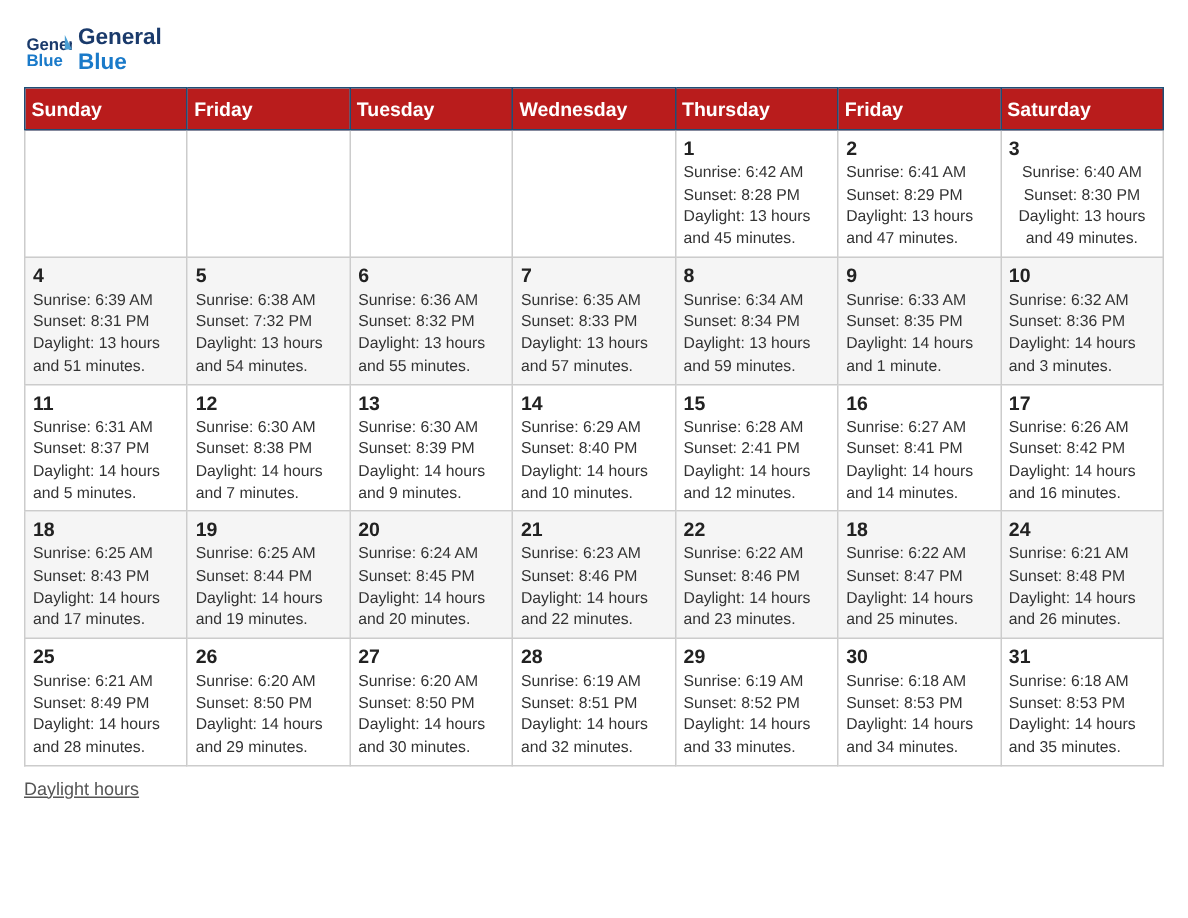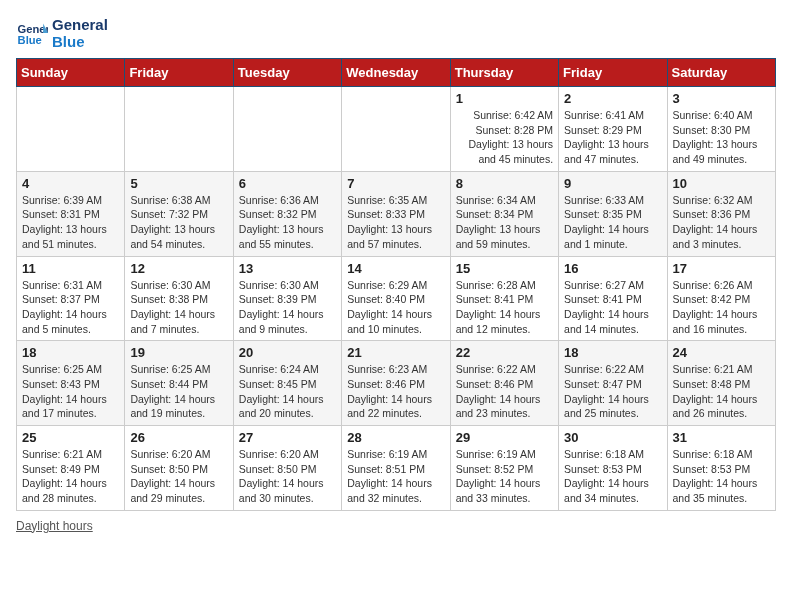--- a/index.html
+++ b/index.html
@@ -118,33 +118,33 @@
       </tr>
   </thead>
   <tbody id="calendar-body">
   <tr>
         <td class="empty-cell"></td>
         <td class="empty-cell"></td>
         <td class="empty-cell"></td>
         <td class="empty-cell"></td>
         <td>
           <span class="day-num">1</span>
-          <div class="day-info" style="white-space: pre-line; text-align: right;">Sunrise: 6:42 AM
+          <div class="day-info" style="white-space: pre-line;">Sunrise: 6:42 AM
 Sunset: 8:28 PM
 Daylight: 13 hours and 45 minutes.</div>
         </td>
         <td>
           <span class="day-num">2</span>
           <div class="day-info" style="white-space: pre-line;">Sunrise: 6:41 AM
 Sunset: 8:29 PM
 Daylight: 13 hours and 47 minutes.</div>
         </td>
         <td>
           <span class="day-num">3</span>
-          <div class="day-info" style="white-space: pre-line;">Sunrise: 6:40 AM
+          <div class="day-info" style="white-space: pre-line; text-align: center;">Sunrise: 6:40 AM
 Sunset: 8:30 PM
 Daylight: 13 hours and 49 minutes.</div>
         </td>
       </tr>
       <tr>
         <td>
           <span class="day-num">4</span>
           <div class="day-info" style="white-space: pre-line;">Sunrise: 6:39 AM
 Sunset: 8:31 PM
 Daylight: 13 hours and 51 minutes.</div>
@@ -207,21 +207,21 @@
         </td>
         <td>
           <span class="day-num">14</span>
           <div class="day-info" style="white-space: pre-line;">Sunrise: 6:29 AM
 Sunset: 8:40 PM
 Daylight: 14 hours and 10 minutes.</div>
         </td>
         <td>
           <span class="day-num">15</span>
           <div class="day-info" style="white-space: pre-line;">Sunrise: 6:28 AM
-Sunset: 8:41 PM
+Sunset: 2:41 PM
 Daylight: 14 hours and 12 minutes.</div>
         </td>
         <td>
           <span class="day-num">16</span>
           <div class="day-info" style="white-space: pre-line;">Sunrise: 6:27 AM
 Sunset: 8:41 PM
 Daylight: 14 hours and 14 minutes.</div>
         </td>
         <td>
           <span class="day-num">17</span>

